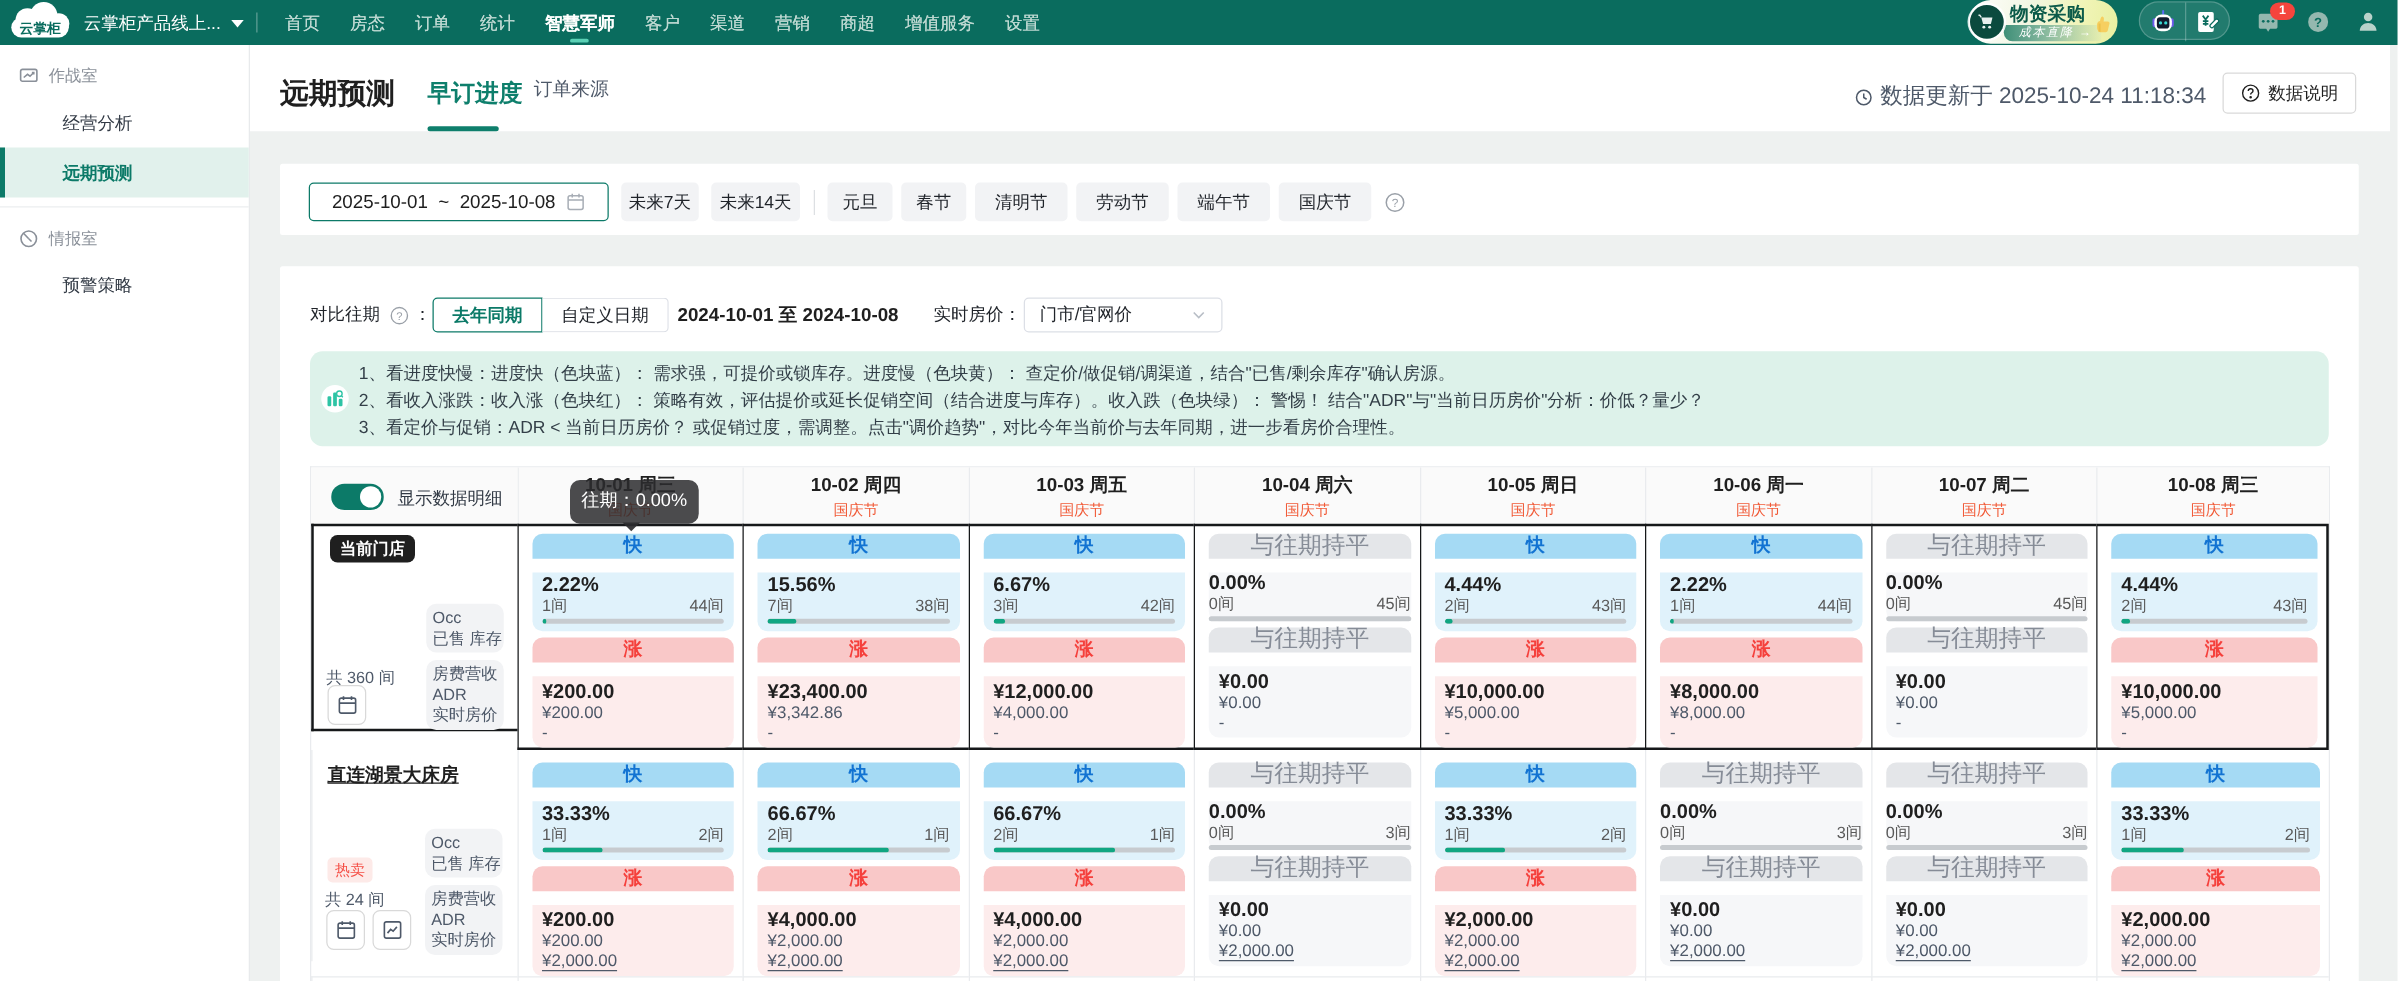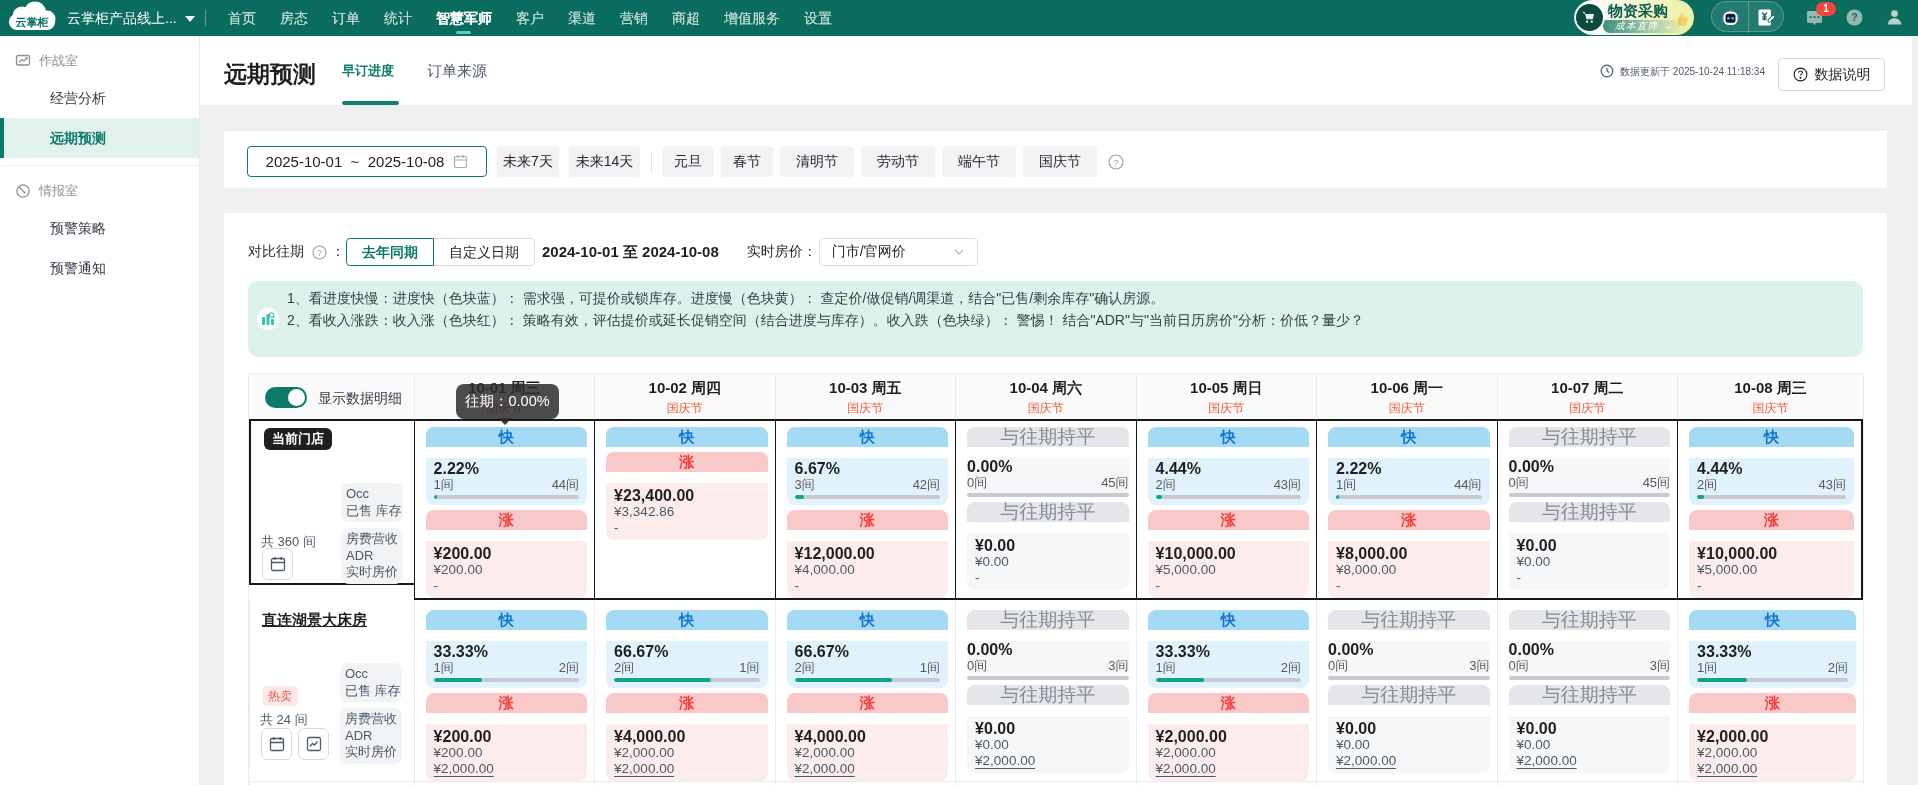--- a/index.html
+++ b/index.html
@@ -24,24 +24,24 @@
 .sb-sec svg { margin-right:8px; }
 .sb-item { height:40px; line-height:40px; padding-left:50px; font-size:14px; color:#323a45; position:relative; }
 .sb-item.on { background:#e1f1ec; color:#0c7a68; font-weight:bold; }
 .sb-item.on:before { content:""; position:absolute; left:0; top:0; width:4px; height:40px; background:#0c7a68; }
 .sb-hr { height:1px; background:#eceef0; margin:7px 0 0 0; }
 
 
 .main { position:absolute; left:200px; top:36px; width:1712px; height:749px; background:#eef1f0; }
 .pagehead { position:absolute; left:0; top:0; width:1712px; height:69px; background:#fff; }
 .ph-title { position:absolute; left:24px; top:23px; font-size:23px; font-weight:bold; color:#1f1f1f; letter-spacing:0; }
-.tab1 { position:absolute; left:142px; top:26px; font-size:13px; font-weight:bold; color:#0e7f6c; }
+.tab1 { position:absolute; left:142px; top:26px; font-size:19px; font-weight:bold; color:#0e7f6c; }
 .tab2 { position:absolute; left:227px; top:26px; font-size:15px; color:#4e5969; }
 .tab-bar { position:absolute; left:142px; top:65px; width:57px; height:4px; background:#0e7f6c; border-radius:2px; }
-.upd { position:absolute; right:147px; top:28px; font-size:10px; color:#4e5969; white-space:nowrap; }
+.upd { position:absolute; right:147px; top:28px; font-size:18px; color:#4e5969; white-space:nowrap; }
 .upd svg { vertical-align:-3px; margin-right:6px; }
 .btn-info { position:absolute; right:27px; top:22px; width:107px; height:33px; border:1px solid #d9d9d9; border-radius:4px; background:#fff; font-size:14px; color:#1f1f1f; display:flex; align-items:center; justify-content:center; }
 .btn-info svg { margin-right:7px; }
 
 
 .fcard { position:absolute; left:24px; top:95px; width:1663px; height:57px; background:#fff; border-radius:2px; }
 .frow { position:absolute; left:23px; top:15px; height:31px; display:flex; align-items:center; }
 .dateinp { width:240px; height:31px; border:1.5px solid #0c7a68; border-radius:4px; display:flex; align-items:center; justify-content:center; font-size:15px; color:#1f1f1f; background:#fff; }
 .dateinp svg { margin-left:9px; }
 .fbtn { height:31px; background:#f2f3f5; border-radius:4px; display:flex; align-items:center; justify-content:center; font-size:14px; color:#1f2329; margin-left:10px; white-space:nowrap; }
@@ -210,21 +210,20 @@
         </svg>作战室</div>
     <div class="sb-item">经营分析</div>
     <div class="sb-item on">远期预测</div>
     <div class="sb-hr"></div>
     <div class="sb-sec"><svg width="16" height="16" viewBox="0 0 16 16" fill="none" stroke="#8a9099" stroke-width="1.3">
           <circle cx="8" cy="8" r="6.2"></circle>
           <path d="M8 8L3.8 3.6"></path>
           <path d="M8 8l2.2 2.2"></path>
         </svg>情报室</div>
     <div class="sb-item">预警策略</div>
-    <div class="sb-item">预警通知</div>
   </div>
   <div class="main">
     <div class="pagehead">
       <div class="ph-title">远期预测</div>
       <div class="tab1">早订进度</div>
       <div class="tab2">订单来源</div>
       <div class="tab-bar"></div>
       <div class="upd"><svg width="14" height="14" viewBox="0 0 14 14" fill="none" stroke="#4e5969" stroke-width="1.2">
             <circle cx="7" cy="7" r="5.8"></circle>
             <path d="M7 3.8V7l2.3 1.4"></path>
@@ -280,20 +279,21 @@
               <rect x="1" y="5" width="3" height="8" rx="1" fill="#2ec4a5"></rect>
               <rect x="5.5" y="2" width="3" height="11" rx="1" fill="#2ec4a5"></rect>
               <rect x="10" y="7" width="3" height="6" rx="1" fill="#2ec4a5"></rect>
               <circle cx="10.5" cy="3" r="2.2" fill="none" stroke="#2ec4a5" stroke-width="1.1"></circle>
               <path d="M12 4.5l1.3 1.3" stroke="#2ec4a5" stroke-width="1.1"></path>
             </svg>
           </div>
         <div class="ib-text">
           <div>1、看进度快慢：进度快（色块蓝）：&nbsp;需求强，可提价或锁库存。进度慢（色块黄）：&nbsp;查定价/做促销/调渠道，结合"已售/剩余库存"确认房源。</div>
           <div>2、看收入涨跌：收入涨（色块红）：&nbsp;策略有效，评估提价或延长促销空间（结合进度与库存）。收入跌（色块绿）：&nbsp;警惕！&nbsp;结合"ADR"与"当前日历房价"分析：价低？量少？</div>
+          <div>3、看定价与促销：ADR &lt; 当前日历房价？&nbsp;或促销过度，需调整。点击"调价趋势"，对比今年当前价与去年同期，进一步看房价合理性。</div>
         </div>
       </div>
       <div class="tbl" id="tbl">
           <div class="th" style="position:relative;">
             <div class="tgl"></div>
             <div class="tgl-lab">显示数据明细</div>
             <div class="tip">往期：0.00%</div>
           </div>
           <div class="th">
             <div class="d">10-01 周三</div>
@@ -359,20 +359,30 @@
                     <div class="p1">¥200.00</div>
                     <div class="p2">¥200.00</div>
                     <div class="p3">-</div>
                   </div>
                 </div>
 </div>
             </div><div class="tc">
               <div class="cell">
 <div class="blk blue">
                   <div class="hd">快</div>
+                  <div class="bd">
+                    <div class="pct">15.56%</div>
+                    <div class="rooms">
+                      <span>7间</span>
+                      <span>38间</span>
+                    </div>
+                    <div class="bar">
+                      <i style="width:15.6%"></i>
+                    </div>
+                  </div>
                 </div>
 <div class="blk red">
                   <div class="hd">涨</div>
                   <div class="bd">
                     <div class="p1">¥23,400.00</div>
                     <div class="p2">¥3,342.86</div>
                     <div class="p3">-</div>
                   </div>
                 </div>
 </div>

